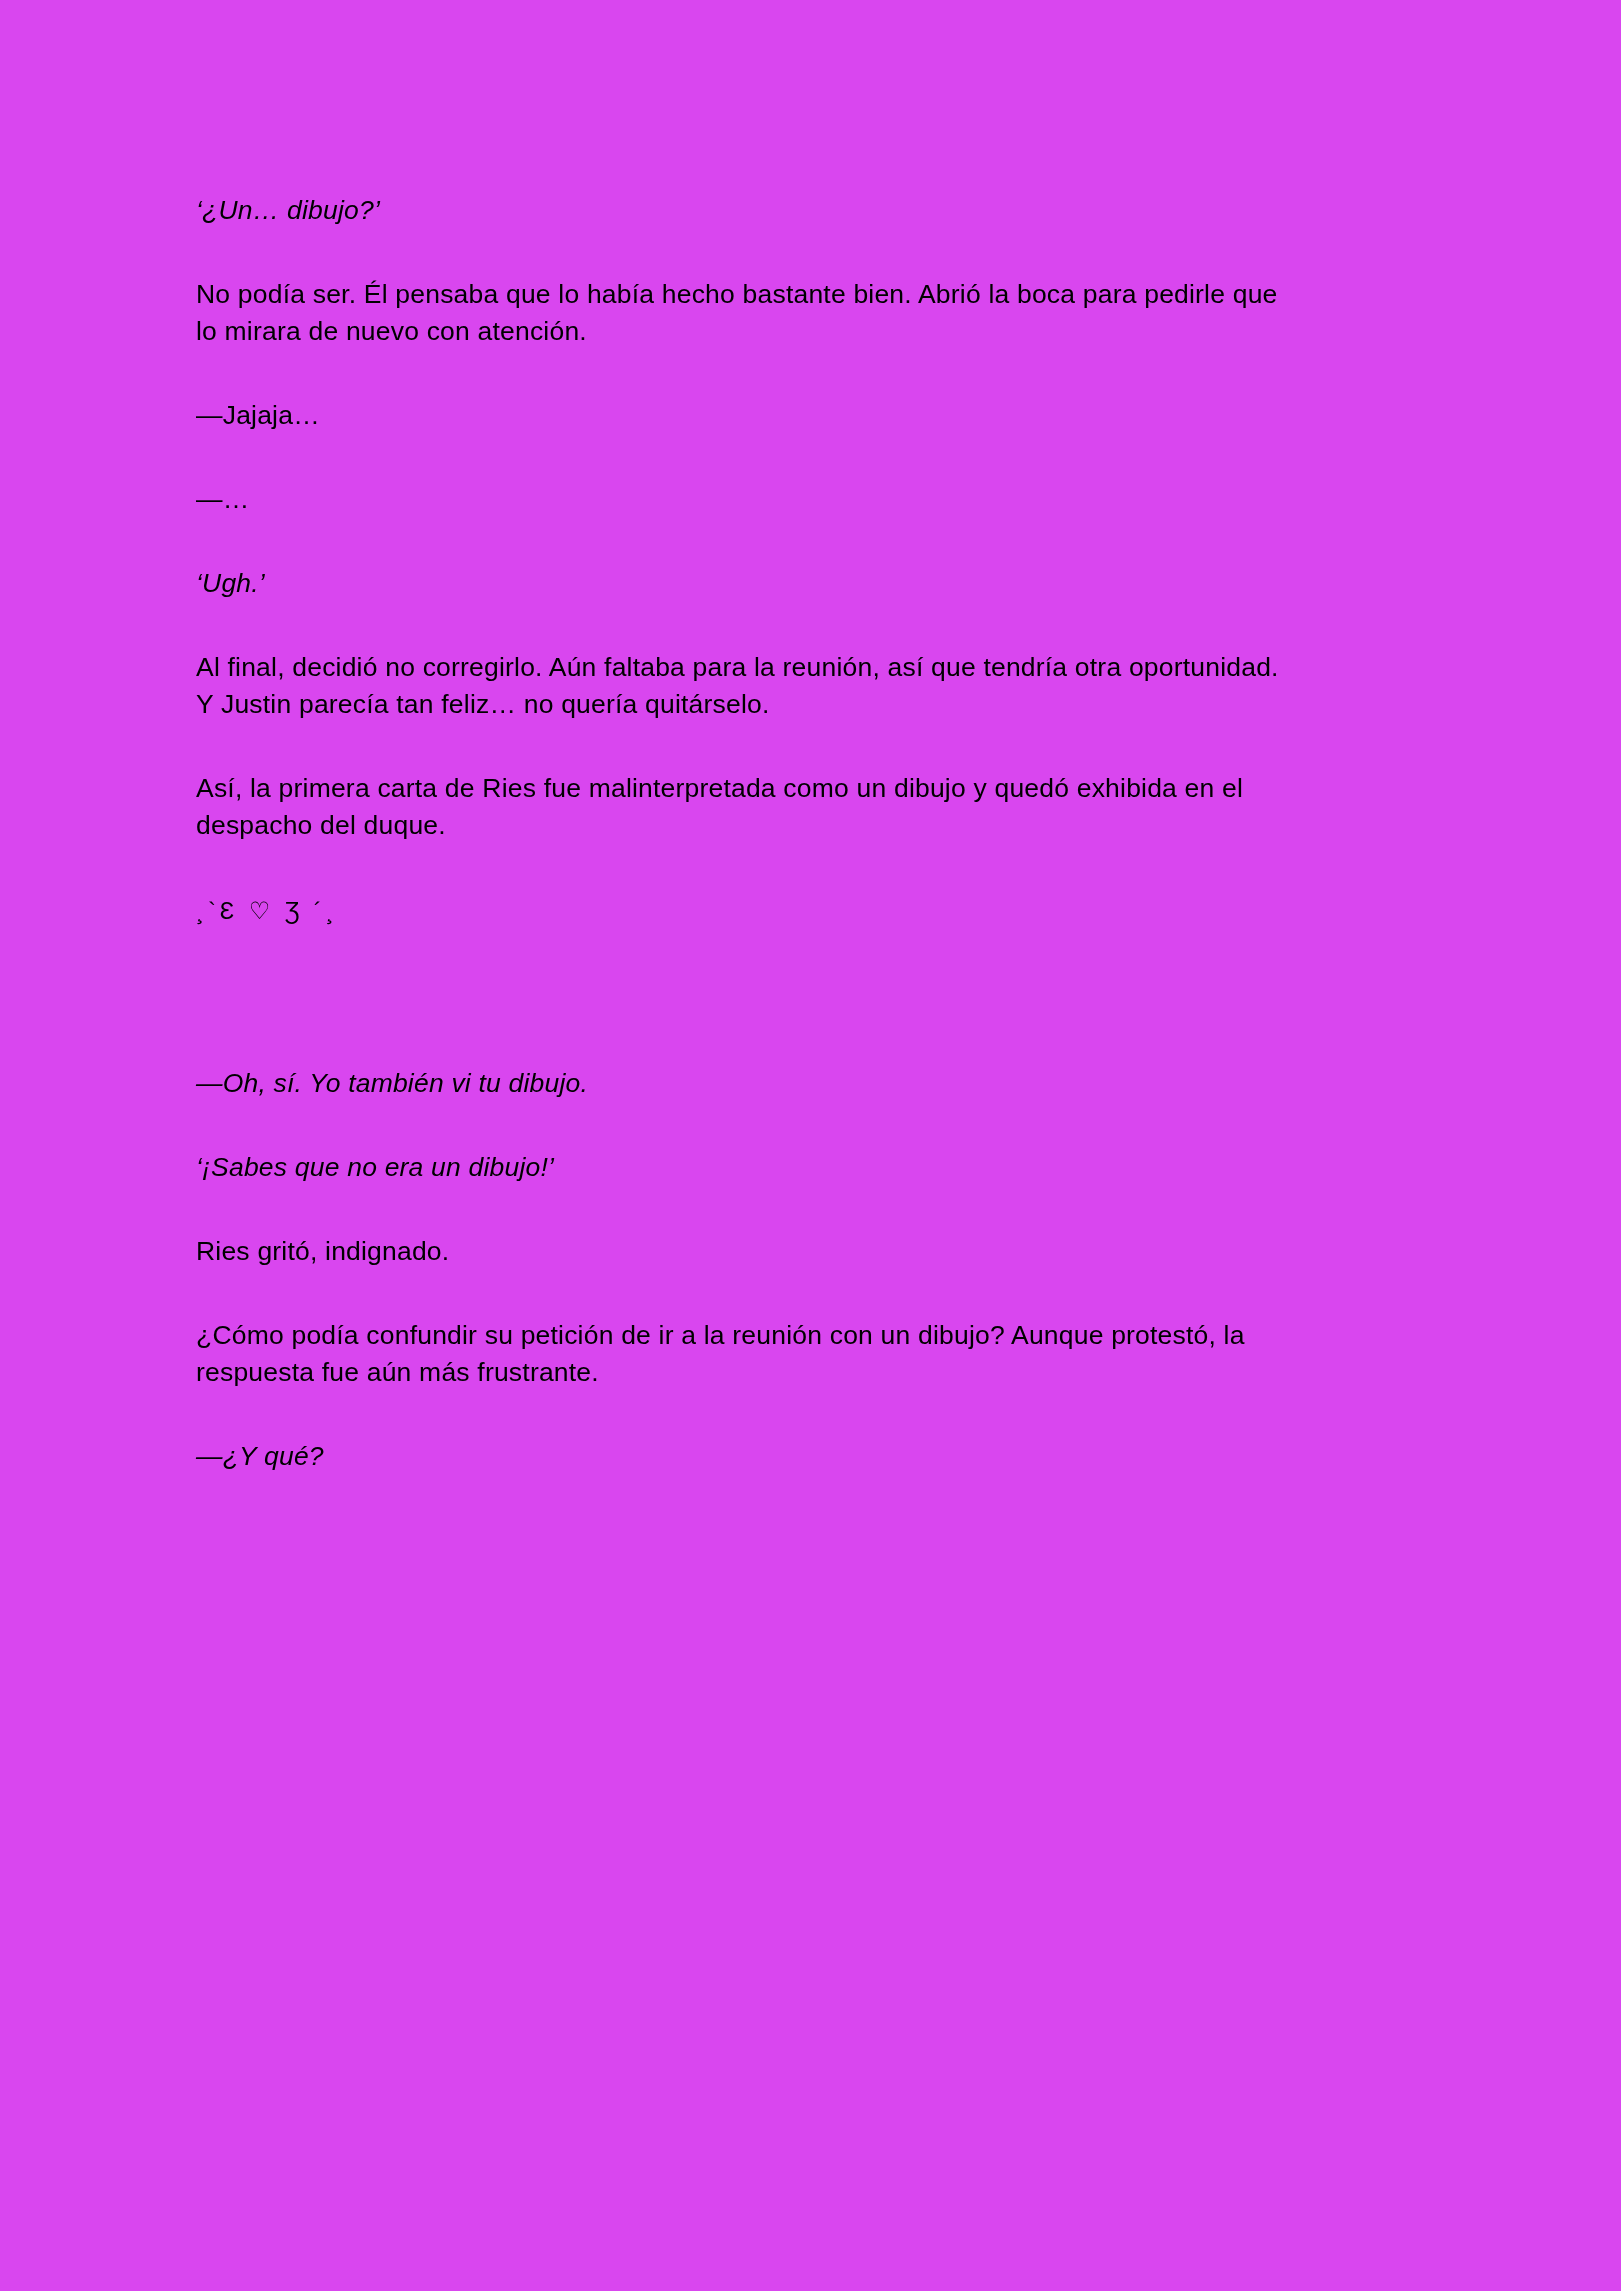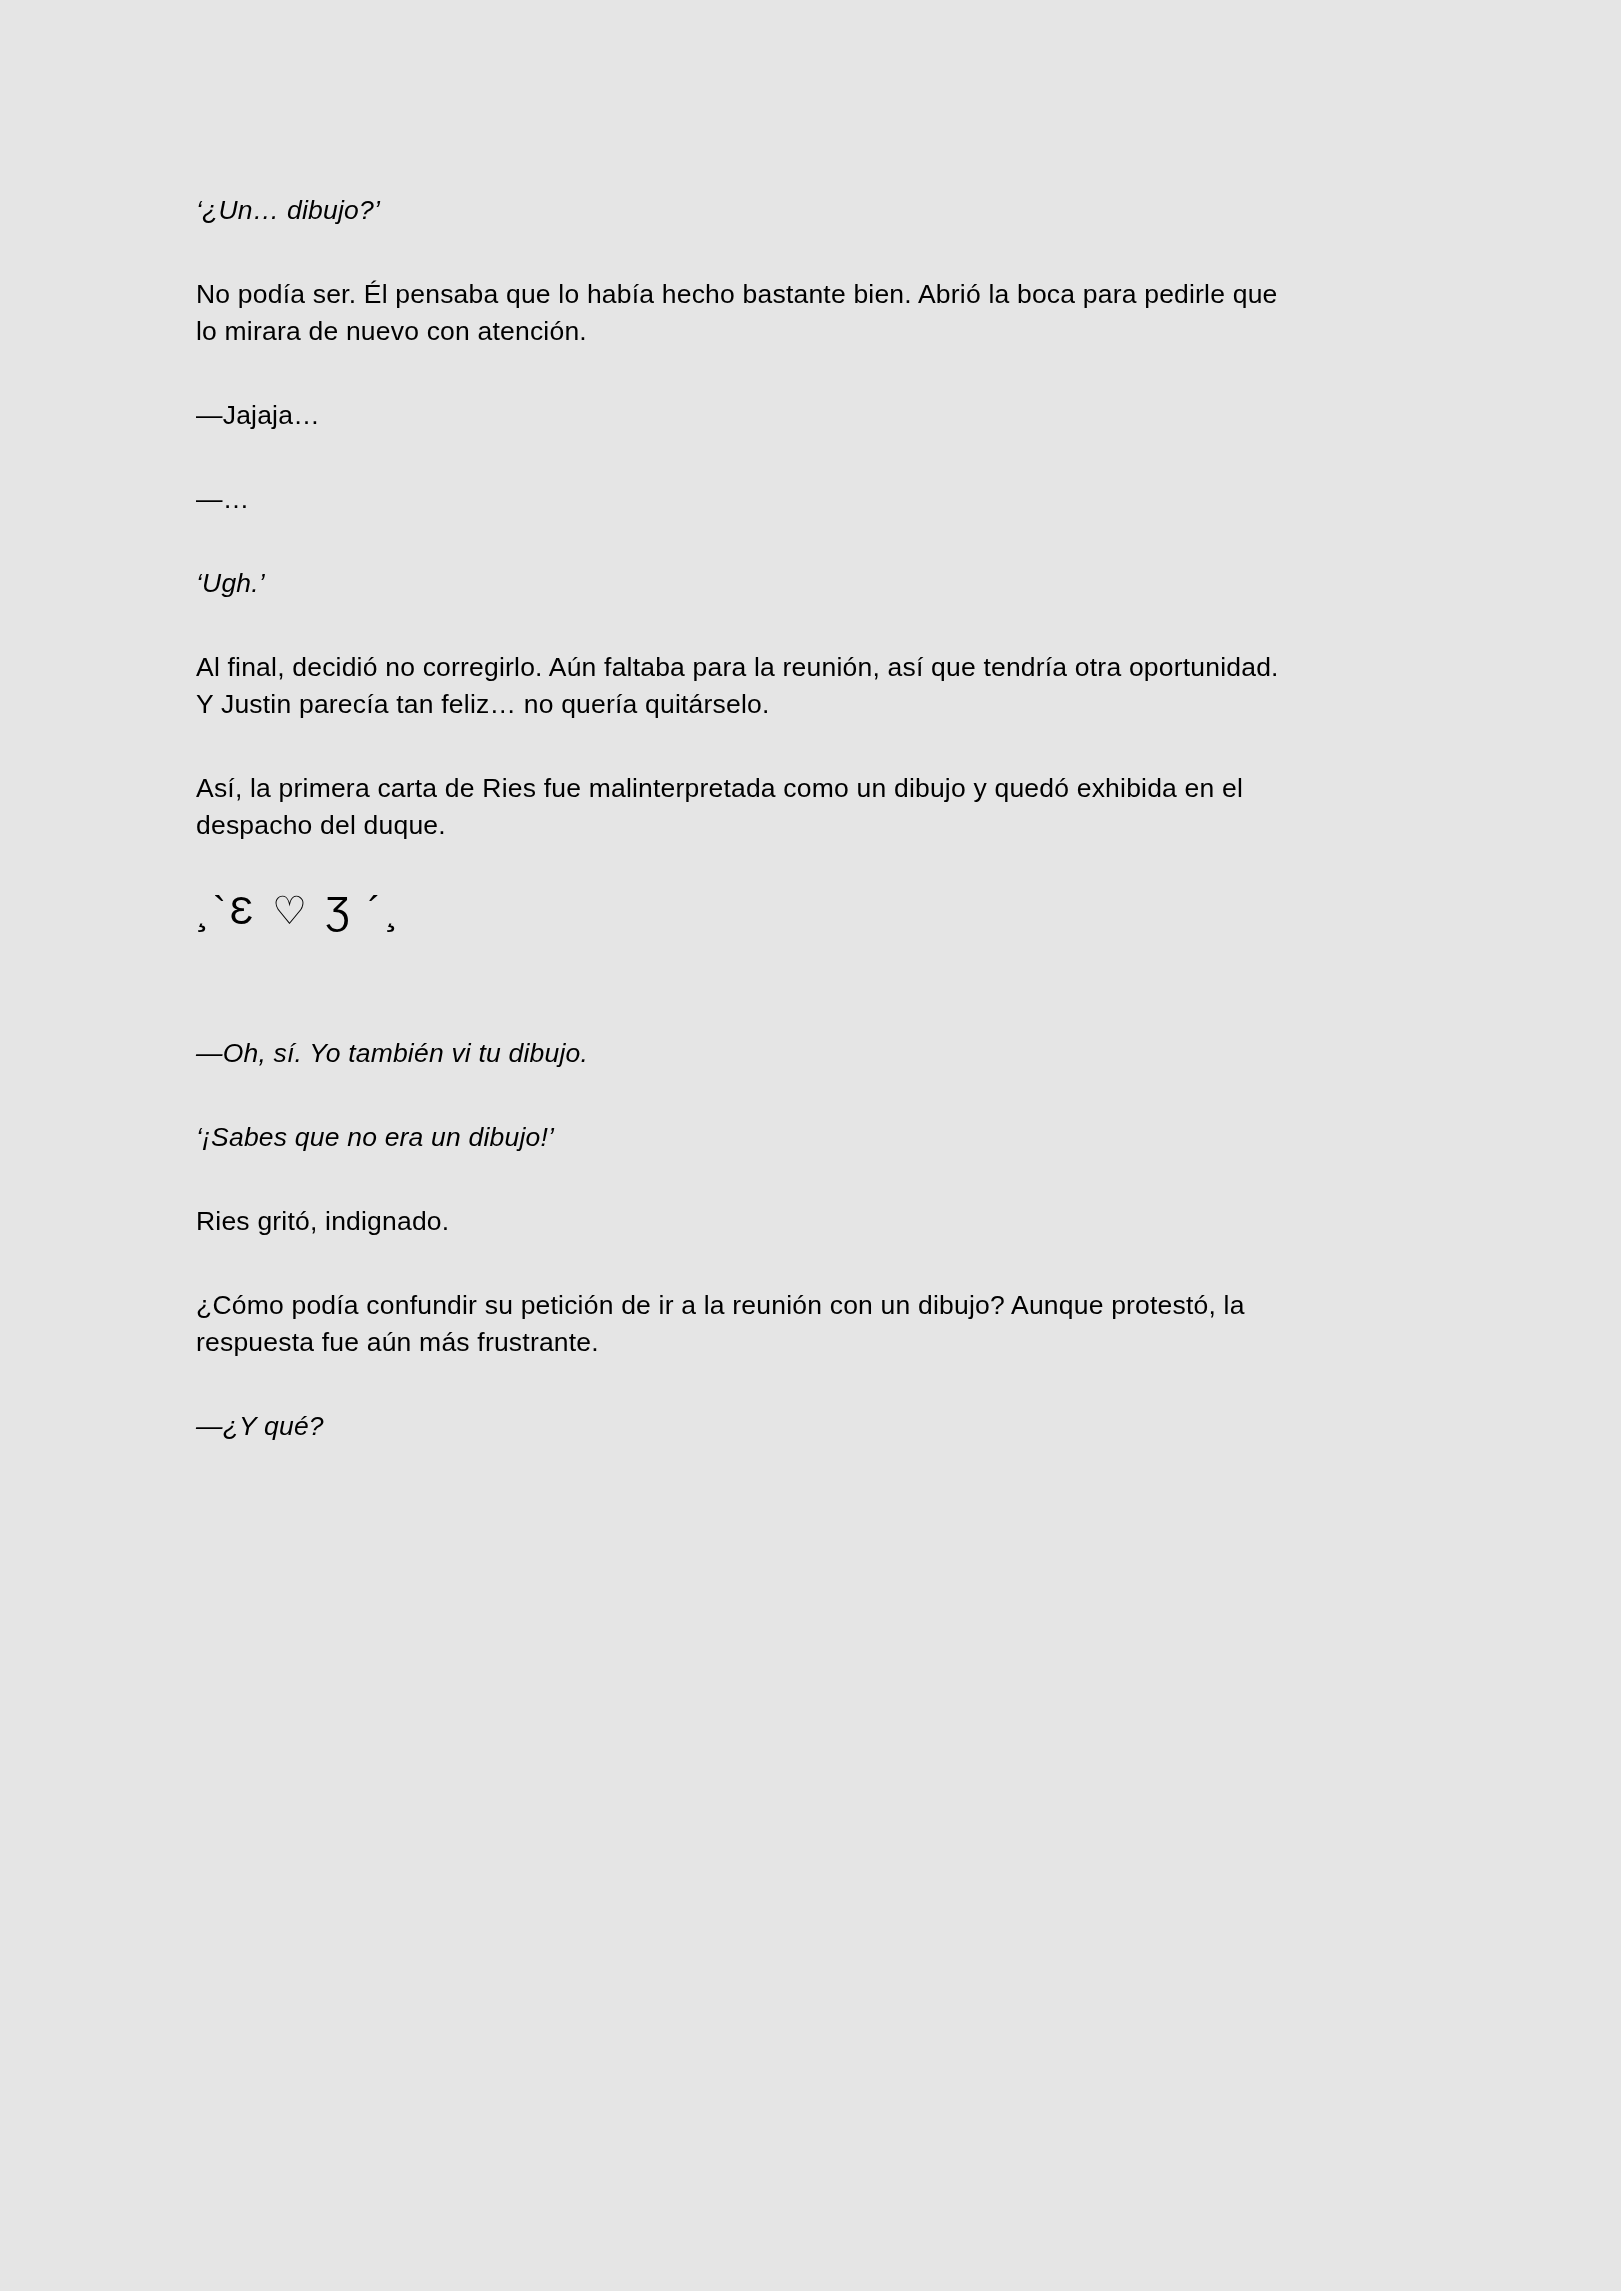--- a/index.html
+++ b/index.html
@@ -13,44 +13,44 @@
     position: relative;
     font-family: "Liberation Sans", sans-serif;
     color: #000000;
     overflow: hidden;
   }
   .page {
     position: absolute;
     top: 0; left: 0;
     width: 1621px;
     height: 2292px;
-    background: #e5e5e5;
+    background: #d946ef;
     box-sizing: border-box;
     padding: 192px 147px 0 196px;
   }
   .doc-body {
     width: 1284px;
   }
   p.para {
     margin: 0 0 47px 0;
     font-size: 26.5px;
     line-height: 37px;
     font-weight: 400;
     letter-spacing: 0.2px;
     white-space: pre-line;
     color: #000000;
   }
   p.para.italic {
     font-style: italic;
   }
   p.para.divider {
-    font-size: 39px;
+    font-size: 24px;
     line-height: 39px;
     letter-spacing: 3.9px;
-    margin-bottom: 21px;
+    margin-bottom: 51px;
     white-space: pre;
   }
   p.para.spacer {
     min-height: 37px;
     margin: 0 0 47px 0;
   }
 </style>
 </head>
 <body>
 

